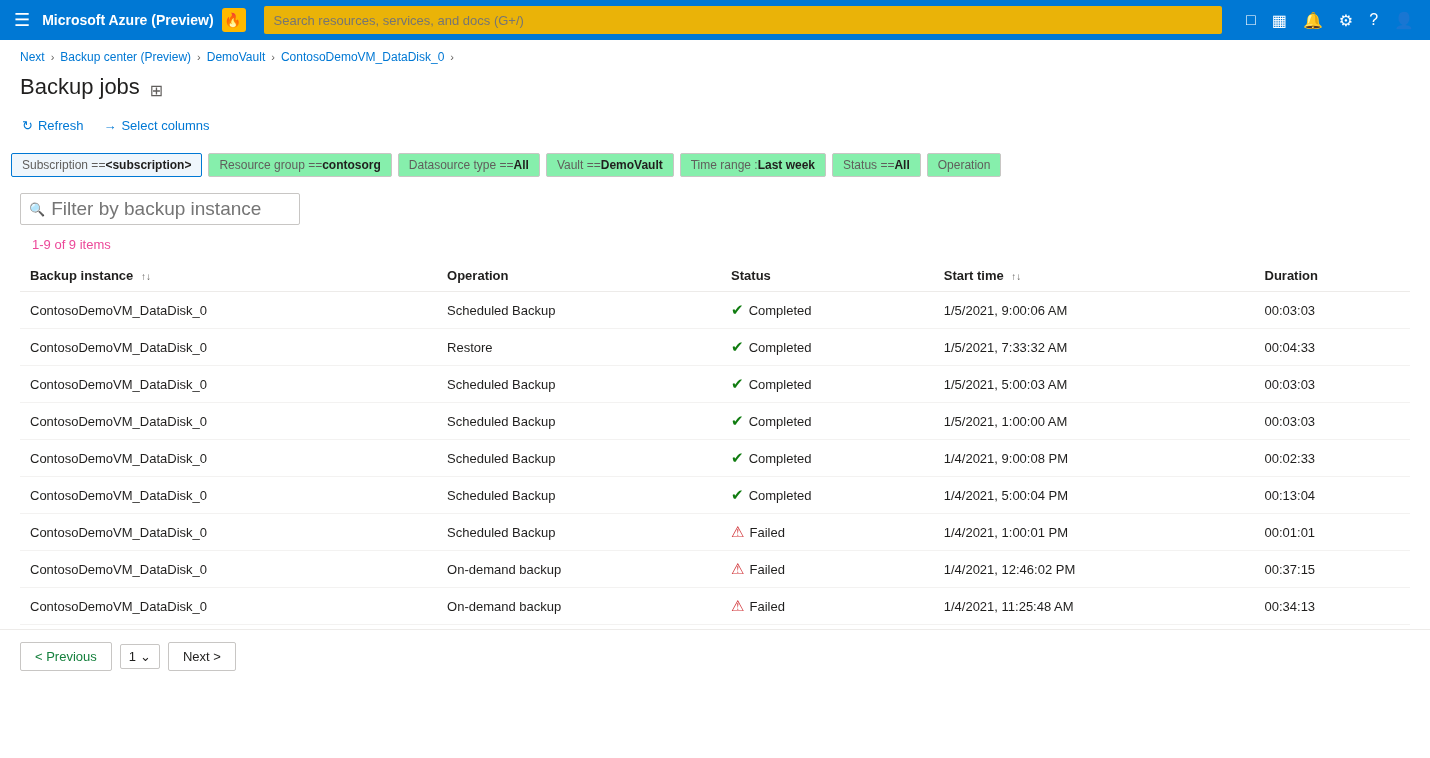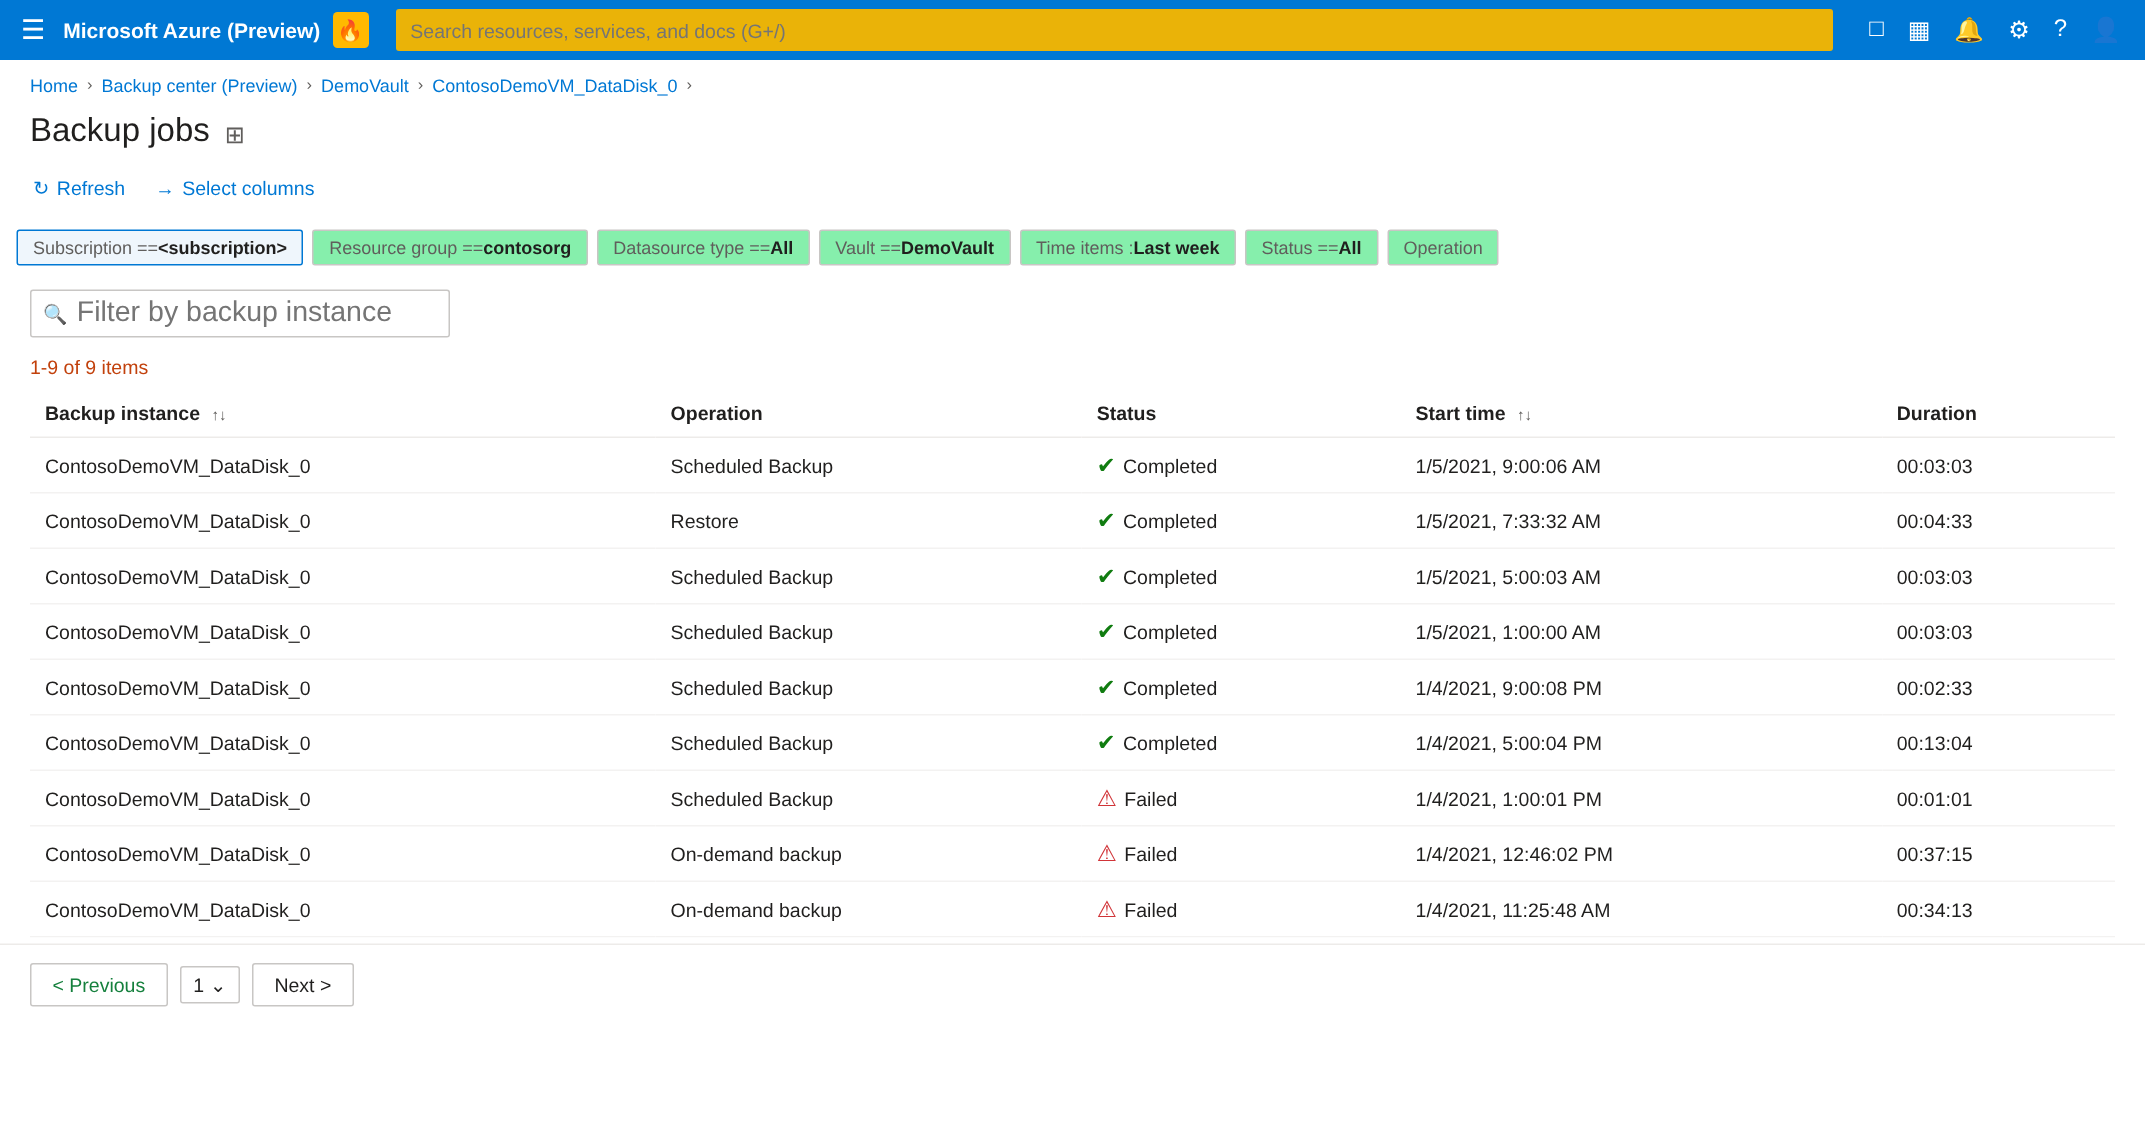--- a/index.html
+++ b/index.html
@@ -155,21 +155,22 @@
       font-size: 19px;
       color: #4d7c0f;
       flex: 1;
     }
     .search-icon { color: #605e5c; font-size: 13px; }
 
     
     .items-count {
       padding: 6px 20px 8px;
       font-size: 13px;
-      color: #c2410c;
+      color: #ec4899;
+      margin-left: 12px;
     }
 
     
     .table-wrap {
       padding: 0 20px;
       overflow-x: auto;
     }
     table {
       width: 100%;
       border-collapse: collapse;
@@ -254,21 +255,21 @@
     <span class="topbar-icon">□</span>
     <span class="topbar-icon">▦</span>
     <span class="topbar-icon">🔔</span>
     <span class="topbar-icon">⚙</span>
     <span class="topbar-icon">?</span>
     <span class="topbar-icon">👤</span>
   </div>
 </div>
 
 <div class="breadcrumb">
-  <span class="breadcrumb-item">Home</span>
+  <span class="breadcrumb-item">Next</span>
   <span class="breadcrumb-sep">›</span>
   <span class="breadcrumb-item">Backup center (Preview)</span>
   <span class="breadcrumb-sep">›</span>
   <span class="breadcrumb-item">DemoVault</span>
   <span class="breadcrumb-sep">›</span>
   <span class="breadcrumb-item">ContosoDemoVM_DataDisk_0</span>
   <span class="breadcrumb-sep">›</span>
 </div>
 
 <div class="page-title-row">
@@ -298,21 +299,21 @@
   </div>
   <div class="chip">
     <span class="chip-label">Datasource type == </span>
     <span class="chip-value">All</span>
   </div>
   <div class="chip">
     <span class="chip-label">Vault == </span>
     <span class="chip-value">DemoVault</span>
   </div>
   <div class="chip">
-    <span class="chip-label">Time items : </span>
+    <span class="chip-label">Time range : </span>
     <span class="chip-value">Last week</span>
   </div>
   <div class="chip">
     <span class="chip-label">Status == </span>
     <span class="chip-value">All</span>
   </div>
   <div class="chip">
     <span class="chip-label">Operation</span>
   </div>
 </div>

